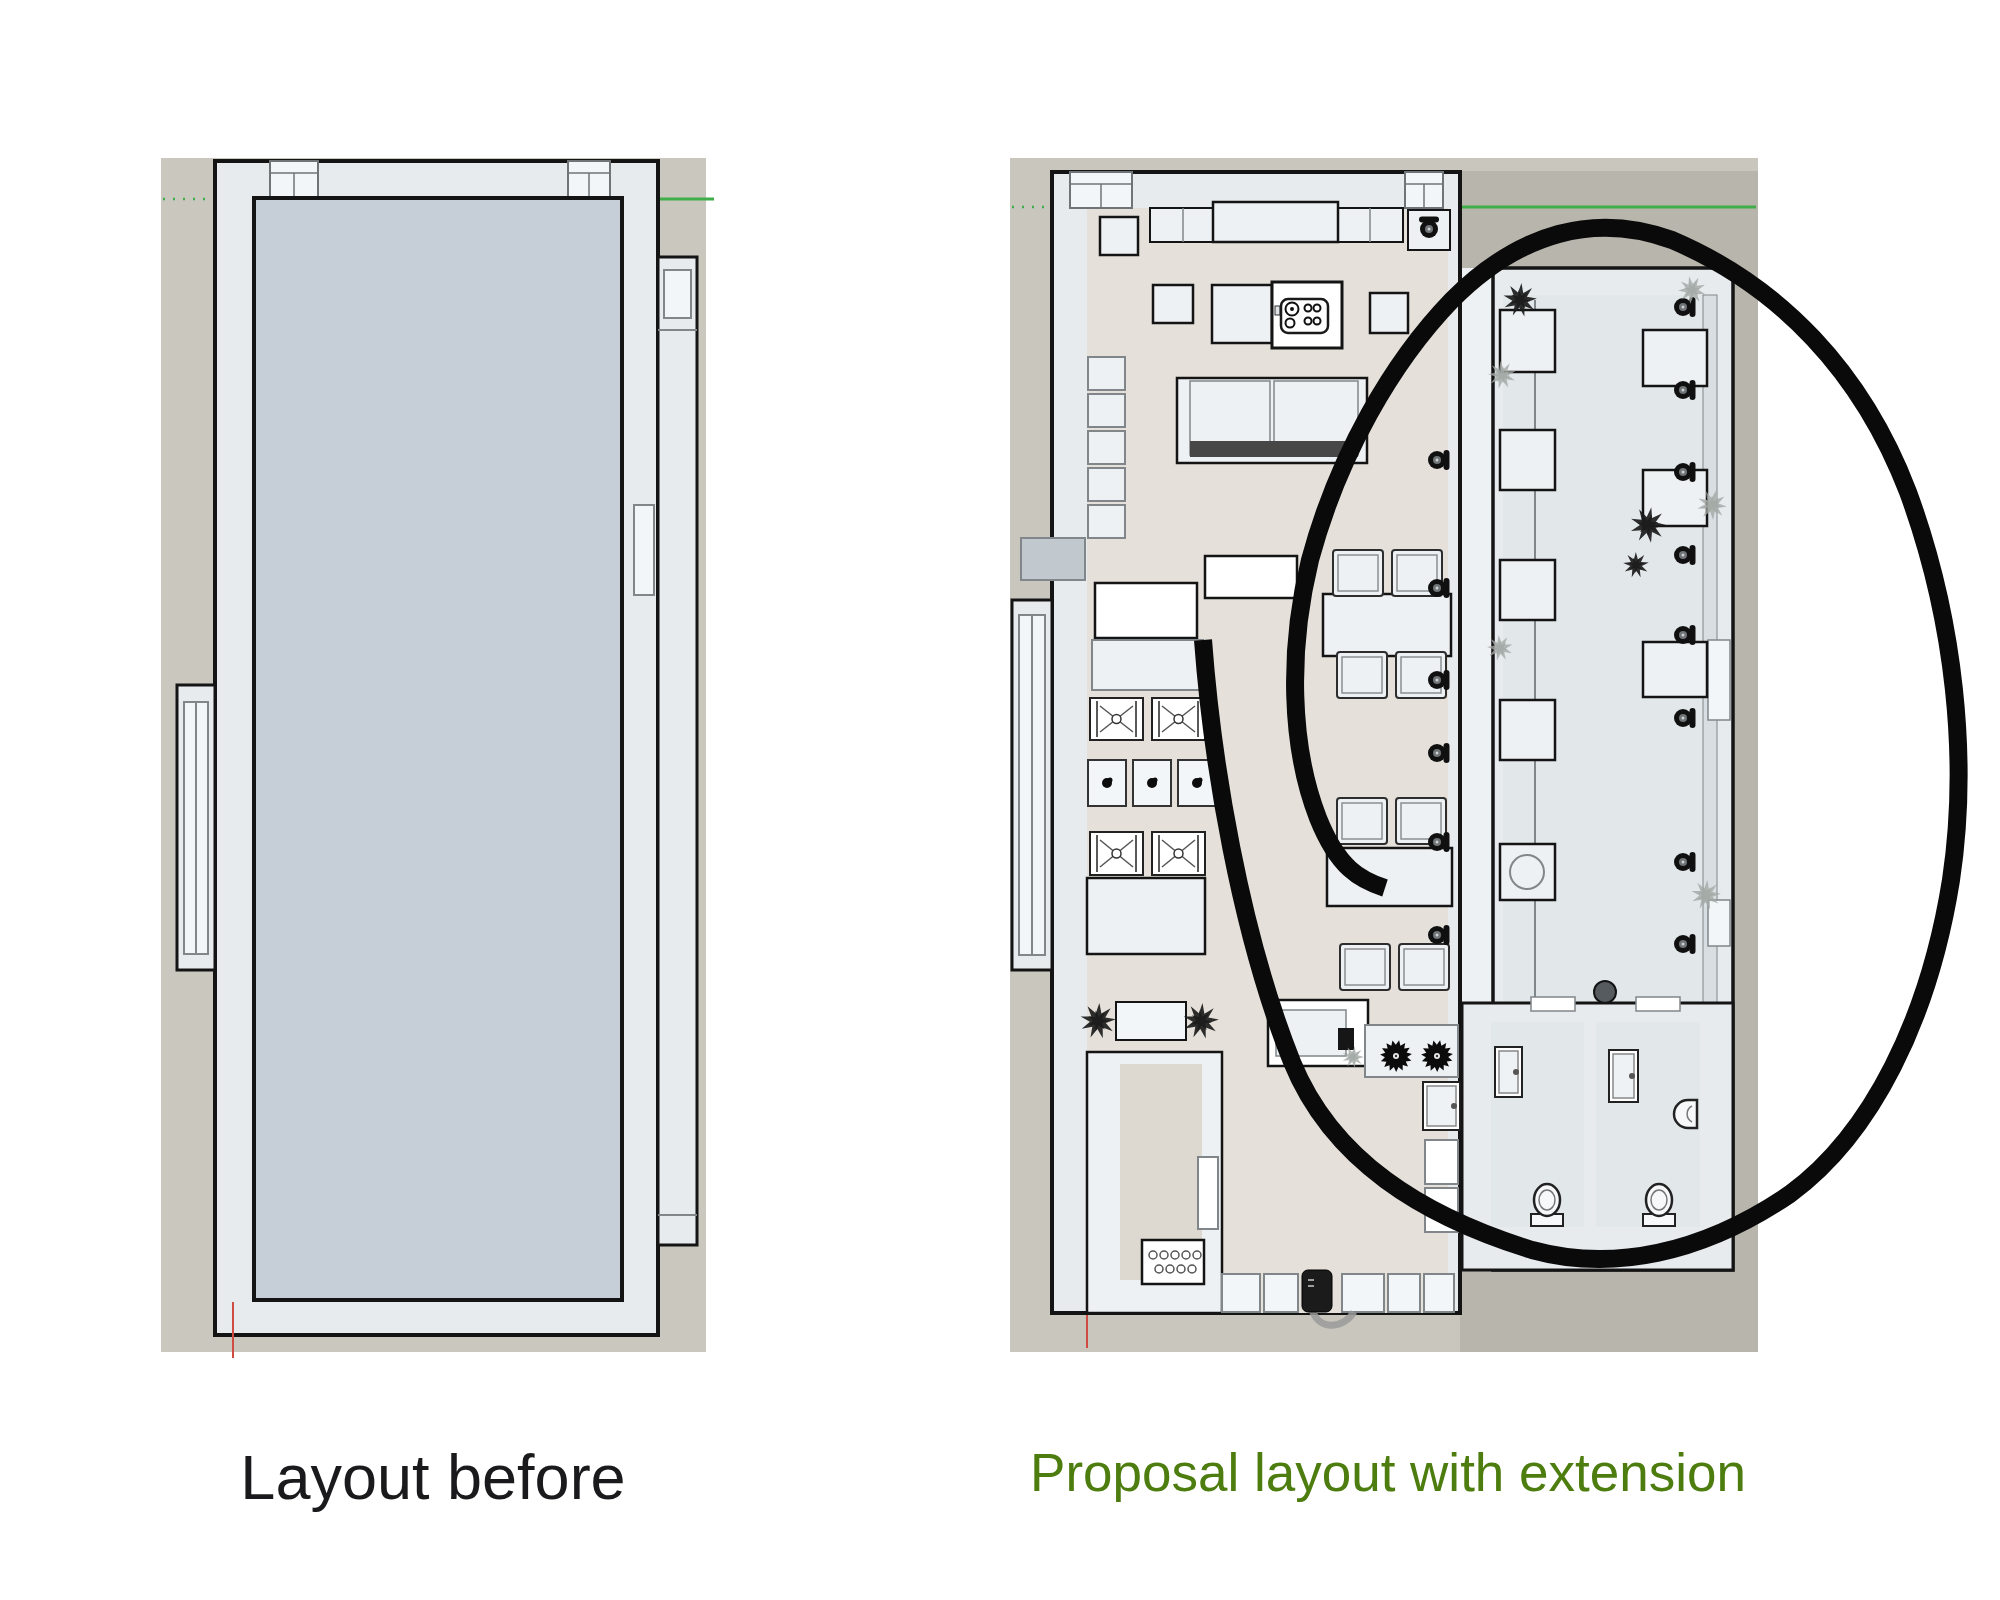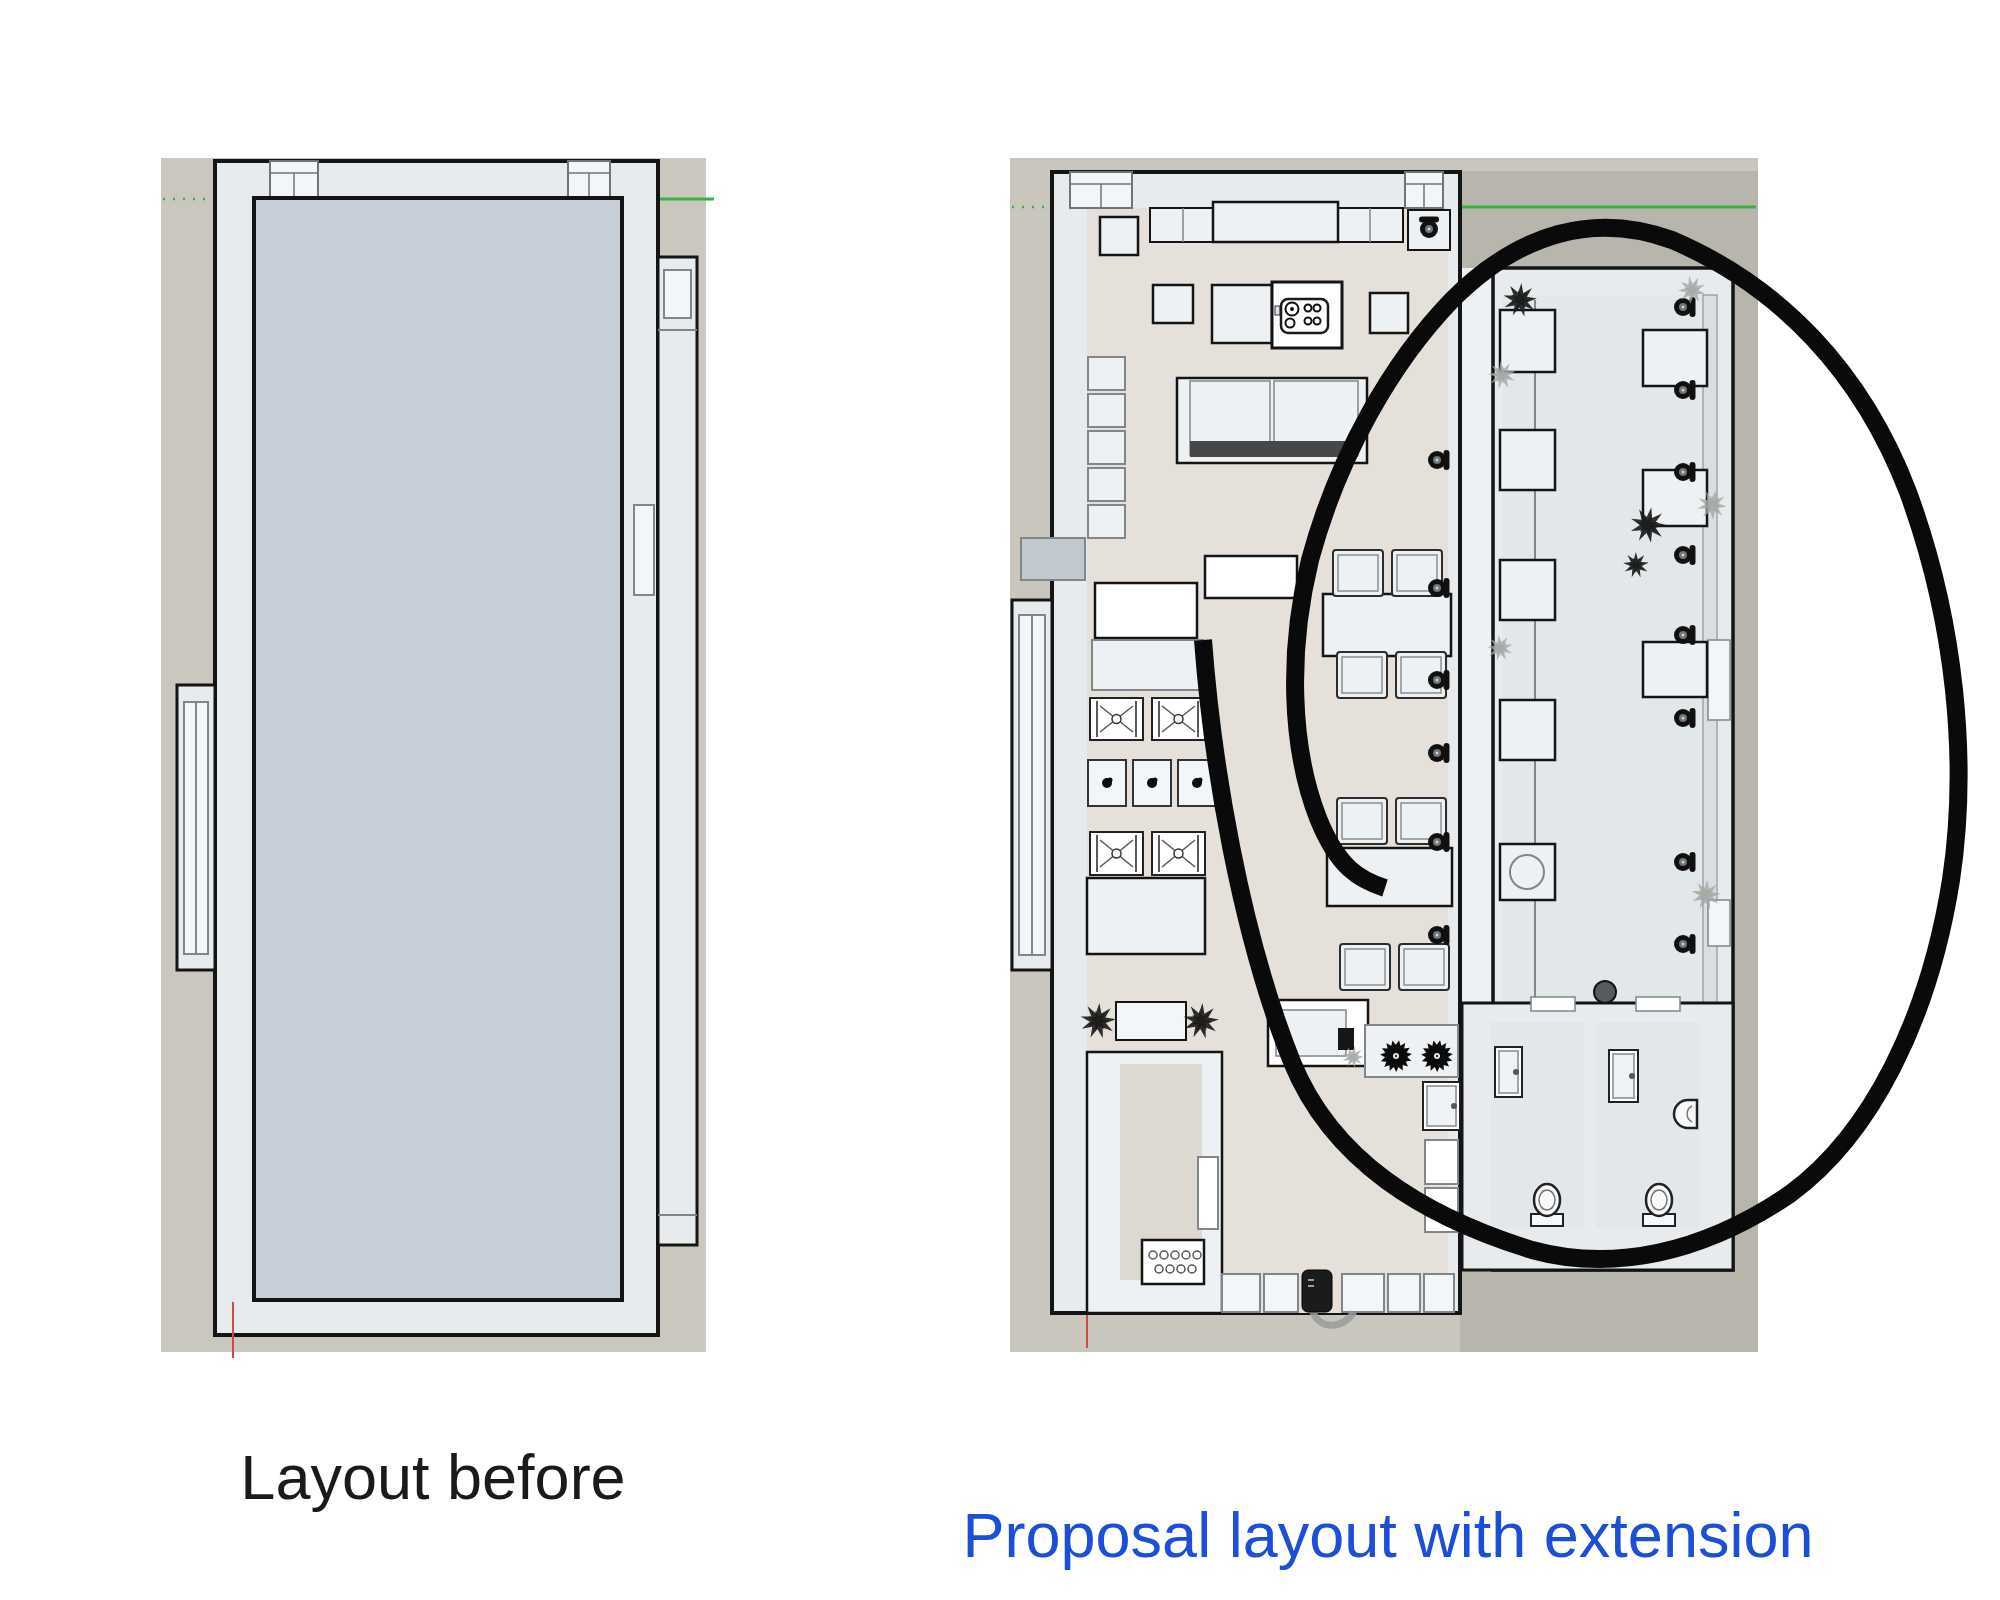--- a/index.html
+++ b/index.html
@@ -324,14 +324,14 @@
         <ellipse cx="1547" cy="1200" rx="8" ry="10" fill="none" stroke="#777" stroke-width="1.5"></ellipse>
         <rect x="1643" y="1214" width="32" height="12" fill="#f6f8f9" stroke="#222" stroke-width="2"></rect>
         <ellipse cx="1659" cy="1200" rx="13" ry="16" fill="#f6f8f9" stroke="#222" stroke-width="2.5"></ellipse>
         <ellipse cx="1659" cy="1200" rx="8" ry="10" fill="none" stroke="#777" stroke-width="1.5"></ellipse>
         <path d="M 1697 1100 L 1697 1128 L 1688 1128 A 14 14 0 0 1 1688 1100 Z" fill="#f6f8f9" stroke="#222" stroke-width="2.5"></path>
         <path d="M 1692 1106 A 9 9 0 0 0 1692 1122" fill="none" stroke="#777" stroke-width="1.5"></path>
       </g>
       <path d="M 1203 640 C 1212 762, 1240 932, 1292 1062 C 1332 1160, 1422 1216, 1532 1250 C 1612 1272, 1702 1254, 1790 1194 C 1872 1134, 1929 1018, 1951 880 C 1969 760, 1955 620, 1908 492 C 1862 372, 1780 286, 1672 240 C 1595 212, 1520 232, 1452 300 C 1392 362, 1338 456, 1310 560 C 1288 650, 1290 746, 1318 818 C 1338 868, 1360 880, 1385 888" fill="none" stroke="#0a0a0a" stroke-width="18" stroke-linecap="butt"></path>
     </svg>
   <div class="caption" id="cap-before" style="top: 1446px; font-size: 63px; color: rgb(26, 26, 28); left: 433px;">Layout before</div>
-  <div class="caption" id="cap-proposal" style="top: 1504px; font-size: 63px; color: #1d4ed8; left: 1388px;">Proposal layout with extension</div>
+  <div class="caption" id="cap-proposal" style="top: 1446px; font-size: 53px; color: #4d7c0f; left: 1388px;">Proposal layout with extension</div>
 </div>
 
 </body></html>

